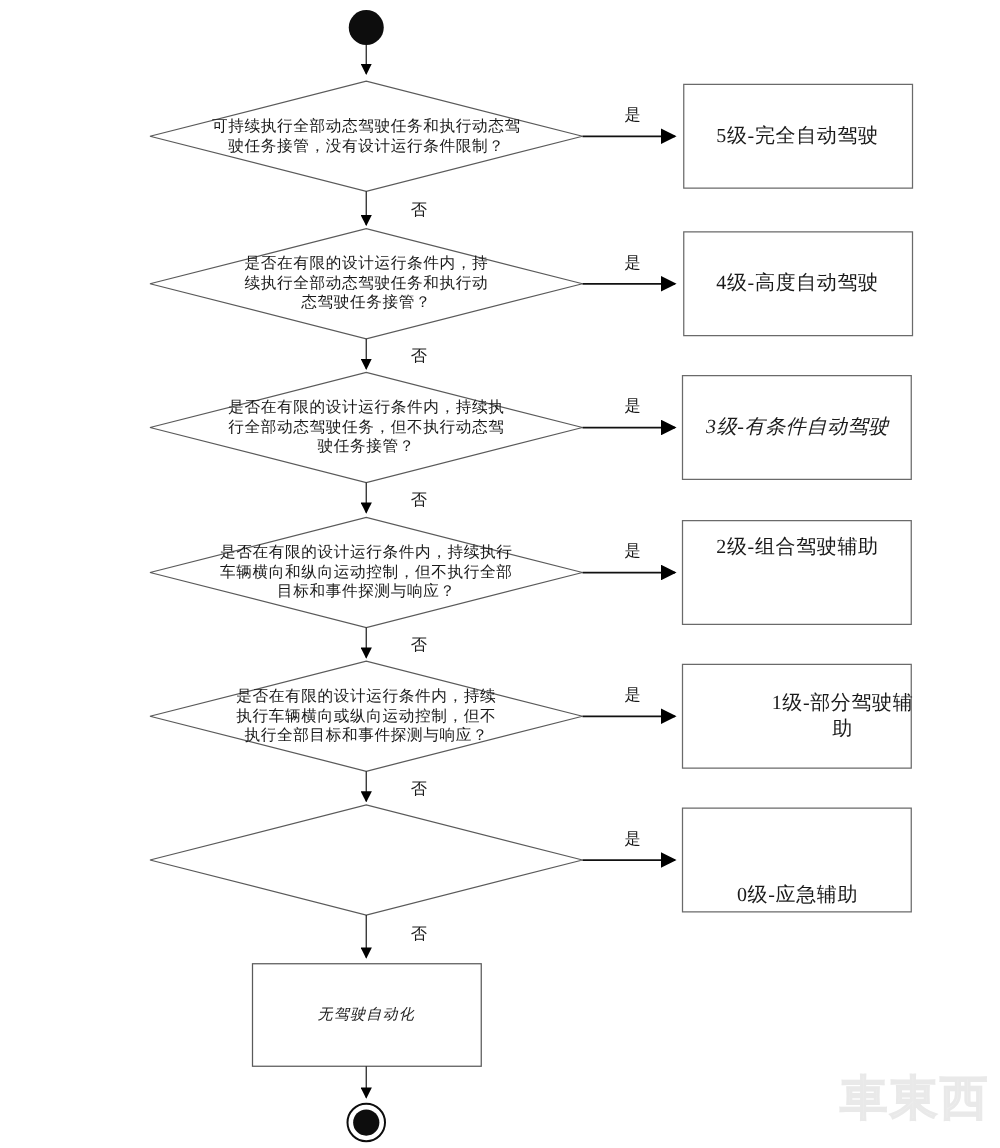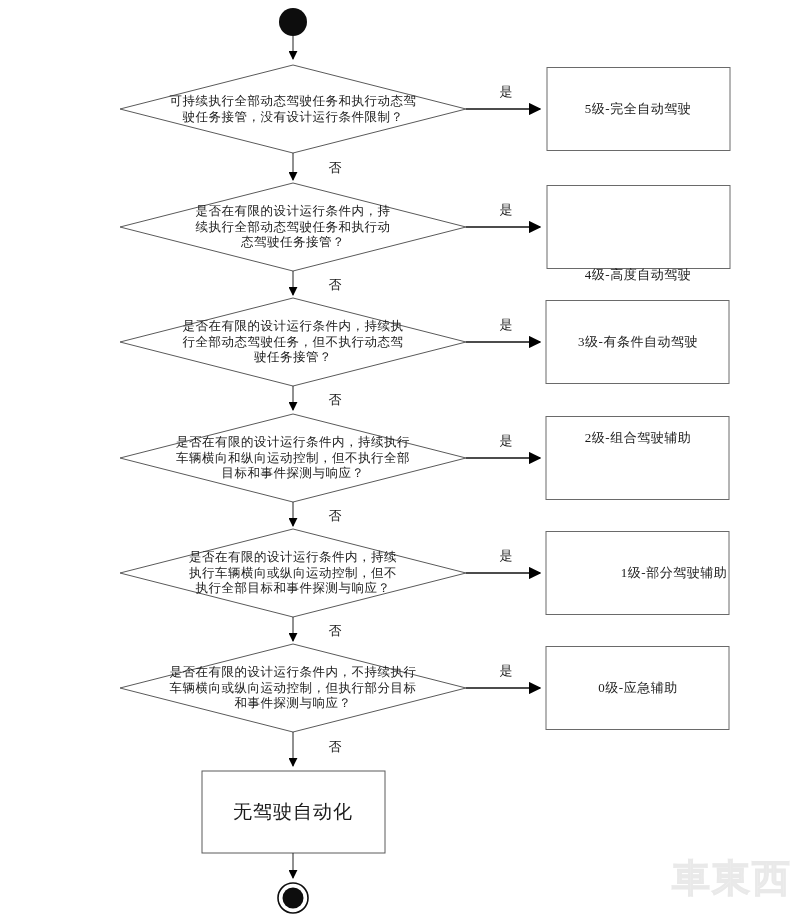--- a/index.html
+++ b/index.html
@@ -13,23 +13,23 @@
     overflow: hidden;
   }
   .stage svg { position: absolute; left: 0; top: 0; }
   .overlay {
     position: absolute;
     transform: translate(-50%, -50%);
     white-space: pre-line;
     text-align: center;
   }
   .q-text { font-size: 12.5px; line-height: 15.5px; letter-spacing: 0.5px; }
-  .box-text { font-size: 13px; letter-spacing: 0.5px; }
+  .box-text { font-size: 16px; letter-spacing: 0.5px; }
   .yn-label { font-size: 13px; }
-  .terminal-text { font-size: 19px; letter-spacing: 1px; }
+  .terminal-text { font-size: 12px; letter-spacing: 1px; font-style: italic; }
   .watermark {
     position: absolute;
     right: 8px;
     bottom: 14px;
     font-size: 38px;
     font-weight: bold;
     color: #efefef;
     letter-spacing: 2px;
     -webkit-text-stroke: 1px #e9e9e9;
     user-select: none;
@@ -94,30 +94,27 @@
 驶任务接管？</div>
   <div class="overlay q-text" style="left:293px; top:227px;">是否在有限的设计运行条件内，持
 续执行全部动态驾驶任务和执行动
 态驾驶任务接管？</div>
   <div class="overlay q-text" style="left:293px; top:573px;">是否在有限的设计运行条件内，持续
 执行车辆横向或纵向运动控制，但不
 执行全部目标和事件探测与响应？</div>
   <div class="overlay q-text" style="left:293px; top:458px;">是否在有限的设计运行条件内，持续执行
 车辆横向和纵向运动控制，但不执行全部
 目标和事件探测与响应？</div>
-  <div class="overlay q-text" style="left:293px; top:688px;">是否在有限的设计运行条件内，不持续执行
-车辆横向或纵向运动控制，但执行部分目标
-和事件探测与响应？</div>
 
   <div class="overlay box-text" style="left:638px; top:109px;">5级-完全自动驾驶</div>
-  <div class="overlay box-text" style="left:638px; top:227px;margin-top:48px;">4级-高度自动驾驶</div>
-  <div class="overlay box-text" style="left:638px; top:342px;">3级-有条件自动驾驶</div>
+  <div class="overlay box-text" style="left:638px; top:227px;">4级-高度自动驾驶</div>
+  <div class="overlay box-text" style="left:638px; top:342px;font-style:italic;">3级-有条件自动驾驶</div>
   <div class="overlay box-text" style="left:638px; top:438px;">2级-组合驾驶辅助</div>
   <div class="overlay box-text" style="left:674px; top:573px;">1级-部分驾驶辅助</div>
-  <div class="overlay box-text" style="left:638px; top:688px;">0级-应急辅助</div>
+  <div class="overlay box-text" style="left:638px; top:716px;">0级-应急辅助</div>
 
   <div class="overlay yn-label" style="left:506px; top:92px;">是</div>
   <div class="overlay yn-label" style="left:506px; top:210px;">是</div>
   <div class="overlay yn-label" style="left:506px; top:325px;">是</div>
   <div class="overlay yn-label" style="left:506px; top:441px;">是</div>
   <div class="overlay yn-label" style="left:506px; top:556px;">是</div>
   <div class="overlay yn-label" style="left:506px; top:671px;">是</div>
 
   <div class="overlay yn-label" style="left:335px; top:168px;">否</div>
   <div class="overlay yn-label" style="left:335px; top:285px;">否</div>

